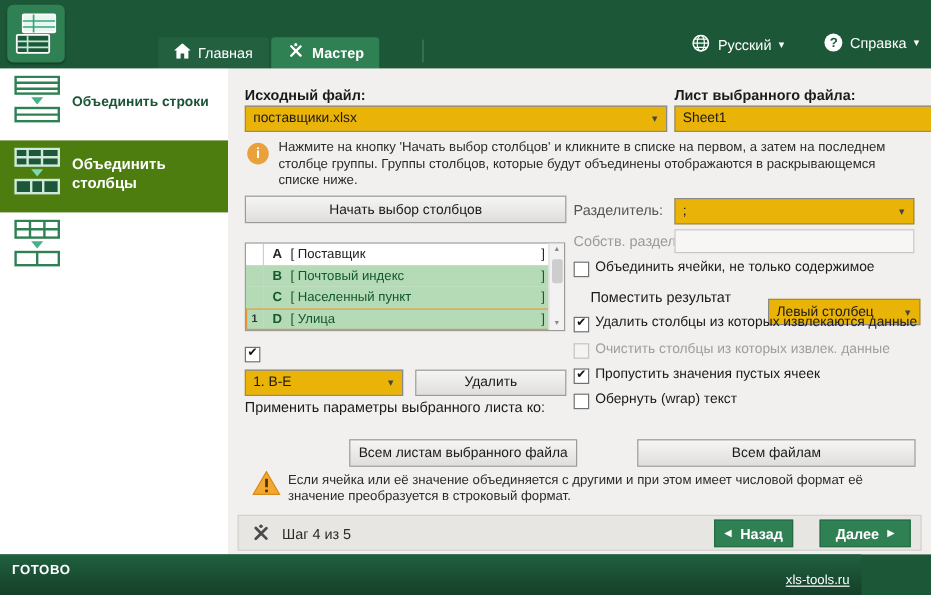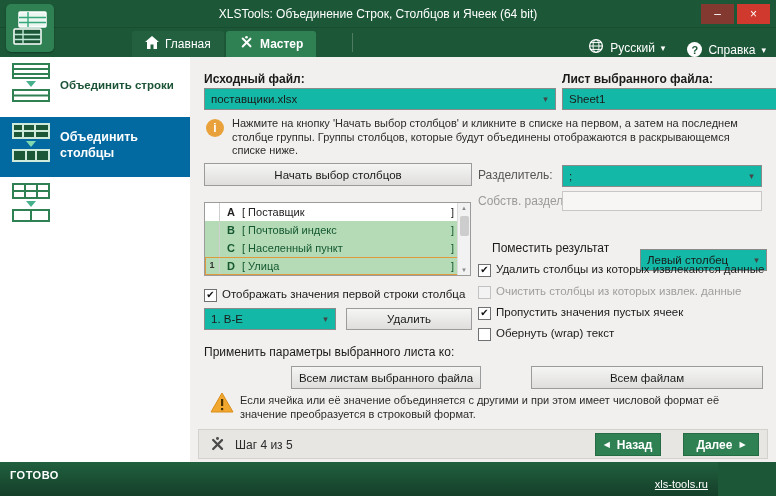--- a/index.html
+++ b/index.html
@@ -14,38 +14,38 @@
   .wbtn{width:33px;height:20px;display:flex;align-items:center;justify-content:center;color:#fff;font-size:12px;cursor:pointer}
   .btn-min{background:#83392f}
   .btn-close{background:#d03a2e}
   .logo{position:absolute;left:6px;top:4px;width:48px;height:48px;background:#2f8153;border-radius:5px;z-index:6;display:flex;align-items:center;justify-content:center;box-shadow:0 1px 2px rgba(0,0,0,.35)}
 
   
   .navbar{position:absolute;left:0;top:28px;width:776px;height:29px;background:#1c5838}
   .tab{position:absolute;bottom:0;height:26px;display:flex;align-items:center;gap:6px;padding:0 13px;color:#fff;font-size:12px;border-radius:3px 3px 0 0;cursor:pointer;background:#226040}
   .tab.active{background:#2f8153;font-weight:bold}
   .navsep{position:absolute;left:352px;top:5px;height:19px;width:1px;background:rgba(255,255,255,.22)}
-  .nav-right{position:absolute;right:10px;top:0;height:29px;display:flex;align-items:flex-end;gap:22px;color:#fff}
+  .nav-right{position:absolute;right:10px;top:0;height:29px;display:flex;align-items:flex-start;gap:34px;color:#fff}
   .nav-dd{display:flex;align-items:center;gap:6px;font-size:12px;cursor:pointer}
   .caret{font-size:9px;color:#fff}
   .help-circle{width:15px;height:15px;border-radius:50%;background:#fff;color:#1c5838;font-weight:bold;font-size:11px;display:flex;align-items:center;justify-content:center}
   .help-circle i{font-style:normal}
 
   
   .sidebar{position:absolute;left:0;top:57px;width:190px;height:405px;background:#fff}
   .side-item{display:flex;align-items:center;gap:8px;height:60px;padding:0 4px 4px 10px;cursor:pointer}
   .side-item .lab{font-size:11.5px;font-weight:bold;color:#1b5336;line-height:1.3;max-width:122px}
-  .side-item.active{background:#0369a1}
+  .side-item.active{background:#4d7c0f}
   .side-item.active .lab{color:#fff;font-size:12.5px}
 
   
   .main{position:absolute;left:190px;top:57px;width:586px;height:405px;background:#f2f0ee}
   .lbl{position:absolute;font-size:12px;color:#1a1a1a;white-space:nowrap}
   .lbl.dim{color:#9a9a9a}
-  .dd{position:absolute;height:22px;background:#14b8a6;border:1px solid #8a8a8a;display:flex;align-items:center;padding:0 3px 0 6px;font-size:11.5px;color:#1a1a1a;cursor:pointer}
+  .dd{position:absolute;height:22px;background:#eab308;border:1px solid #8a8a8a;display:flex;align-items:center;padding:0 3px 0 6px;font-size:11.5px;color:#1a1a1a;cursor:pointer}
   .dd-text{flex:1;white-space:nowrap;overflow:hidden}
   .dd-caret{width:13px;text-align:center;color:#444;font-size:9px}
   .tin{position:absolute;height:20px;background:#f7f6f5;border:1px solid #c9c7c5}
   .btn{position:absolute;height:23px;background:linear-gradient(#f5f5f4,#dfdedc);border:1px solid #9b9b9b;font-size:11.5px;color:#1a1a1a;display:flex;align-items:center;justify-content:center;cursor:pointer;font-family:Liberation Sans, sans-serif;white-space:nowrap}
   .info-ic{position:absolute;width:18px;height:18px;border-radius:50%;background:#e9a23b;color:#fff;font-weight:bold;font-size:12px;display:flex;align-items:center;justify-content:center}
   .info-ic i{font-style:normal}
   .note{position:absolute;font-size:11px;line-height:13.5px;color:#2b2b2b}
 
   
   .collist{position:absolute;background:#fff;border:1px solid #9b9b9b}
@@ -79,31 +79,20 @@
   
   .statusbar{position:absolute;left:0;top:462px;width:718px;height:34px;background:linear-gradient(#20603f,#153f29)}
   .status-txt{position:absolute;left:10px;top:7px;color:#fff;font-size:11px;font-weight:bold;letter-spacing:.5px}
   .site-link{position:absolute;right:10px;bottom:6px;color:#fff;font-size:11px;text-decoration:underline;cursor:pointer}
 </style>
 </head>
 <body>
 
 <div class="window">
 
-  <div class="titlebar">
-    <div class="title">XLSTools: Объединение Строк, Столбцов и Ячеек (64 bit)</div>
-    <div class="win-btns">
-      <div class="wbtn btn-min">
-          <span>–</span>
-        </div>
-      <div class="wbtn btn-close">
-          <span>×</span>
-        </div>
-    </div>
-  </div>
 
   <div class="logo">
     <svg width="40" height="40" viewBox="0 0 40 40">
       <rect x="9" y="4" width="27" height="15" rx="1" fill="#eaf6ef" stroke="#ffffff" stroke-width="1.5"></rect>
       <path d="M9 9.5 h27 M9 14.5 h27 M18 4 v15" stroke="#35a77c" stroke-width="1.4" fill="none"></path>
       <rect x="4" y="21" width="27" height="15" rx="1" fill="#1c5838" stroke="#ffffff" stroke-width="1.5"></rect>
       <path d="M4 26.5 h27 M4 31.5 h27 M13 21 v15" stroke="#bfe8d6" stroke-width="1.4" fill="none"></path>
     </svg>
   </div>
 
@@ -242,20 +231,24 @@
         <span class="val">[ Улица</span>
         <span class="brk">]</span>
       </div>
       <div class="sbar">
         <span class="arr up">▲</span>
         <span class="thumb"></span>
         <span class="arr dn">▼</span>
       </div>
     </div>
 
+    <div class="cb" style="left:288px;top:160px">
+      <span class="box"></span>
+      <span>Объединить ячейки, не только содержимое</span>
+    </div>
 
     <div class="lbl" style="left:302px;top:184px">Поместить результат</div>
     <div class="dd" style="left:450px;top:192px;width:127px">
       <span class="dd-text">Левый столбец</span>
       <span class="dd-caret">▾</span>
     </div>
 
     <div class="cb" style="left:288px;top:206px">
       <span class="box checked">
           <i>✔</i>
@@ -274,30 +267,29 @@
     </div>
     <div class="cb" style="left:288px;top:270px">
       <span class="box"></span>
       <span>Обернуть (wrap) текст</span>
     </div>
 
     <div class="cb" style="left:14px;top:231px">
       <span class="box checked">
           <i>✔</i>
         </span>
-      <span>Отображать значения первой строки столбца</span>
     </div>
 
     <div class="dd" style="left:14px;top:251px;width:132px">
       <span class="dd-text">1. B-E</span>
       <span class="dd-caret">▾</span>
     </div>
     <button class="btn" style="left:156px;top:251px;width:126px;height:22px">Удалить</button>
 
-    <div class="lbl" style="left:14px;top:288px">Применить параметры выбранного листа ко:</div>
+    <div class="lbl" style="left:14px;top:275px">Применить параметры выбранного листа ко:</div>
     <button class="btn" style="left:101px;top:309px;width:190px">Всем листам выбранного файла</button>
     <button class="btn" style="left:341px;top:309px;width:232px">Всем файлам</button>
 
     <div style="position:absolute;left:20px;top:335px">
       <svg width="24" height="21" viewBox="0 0 24 21">
         <path d="M12 1 L23 20 H1 Z" fill="#f2a72e" stroke="#d88d1a" stroke-width="1"></path>
         <rect x="11" y="7" width="2.2" height="7" fill="#4a3100"></rect>
         <rect x="11" y="16" width="2.2" height="2.2" fill="#4a3100"></rect>
       </svg>
     </div>

